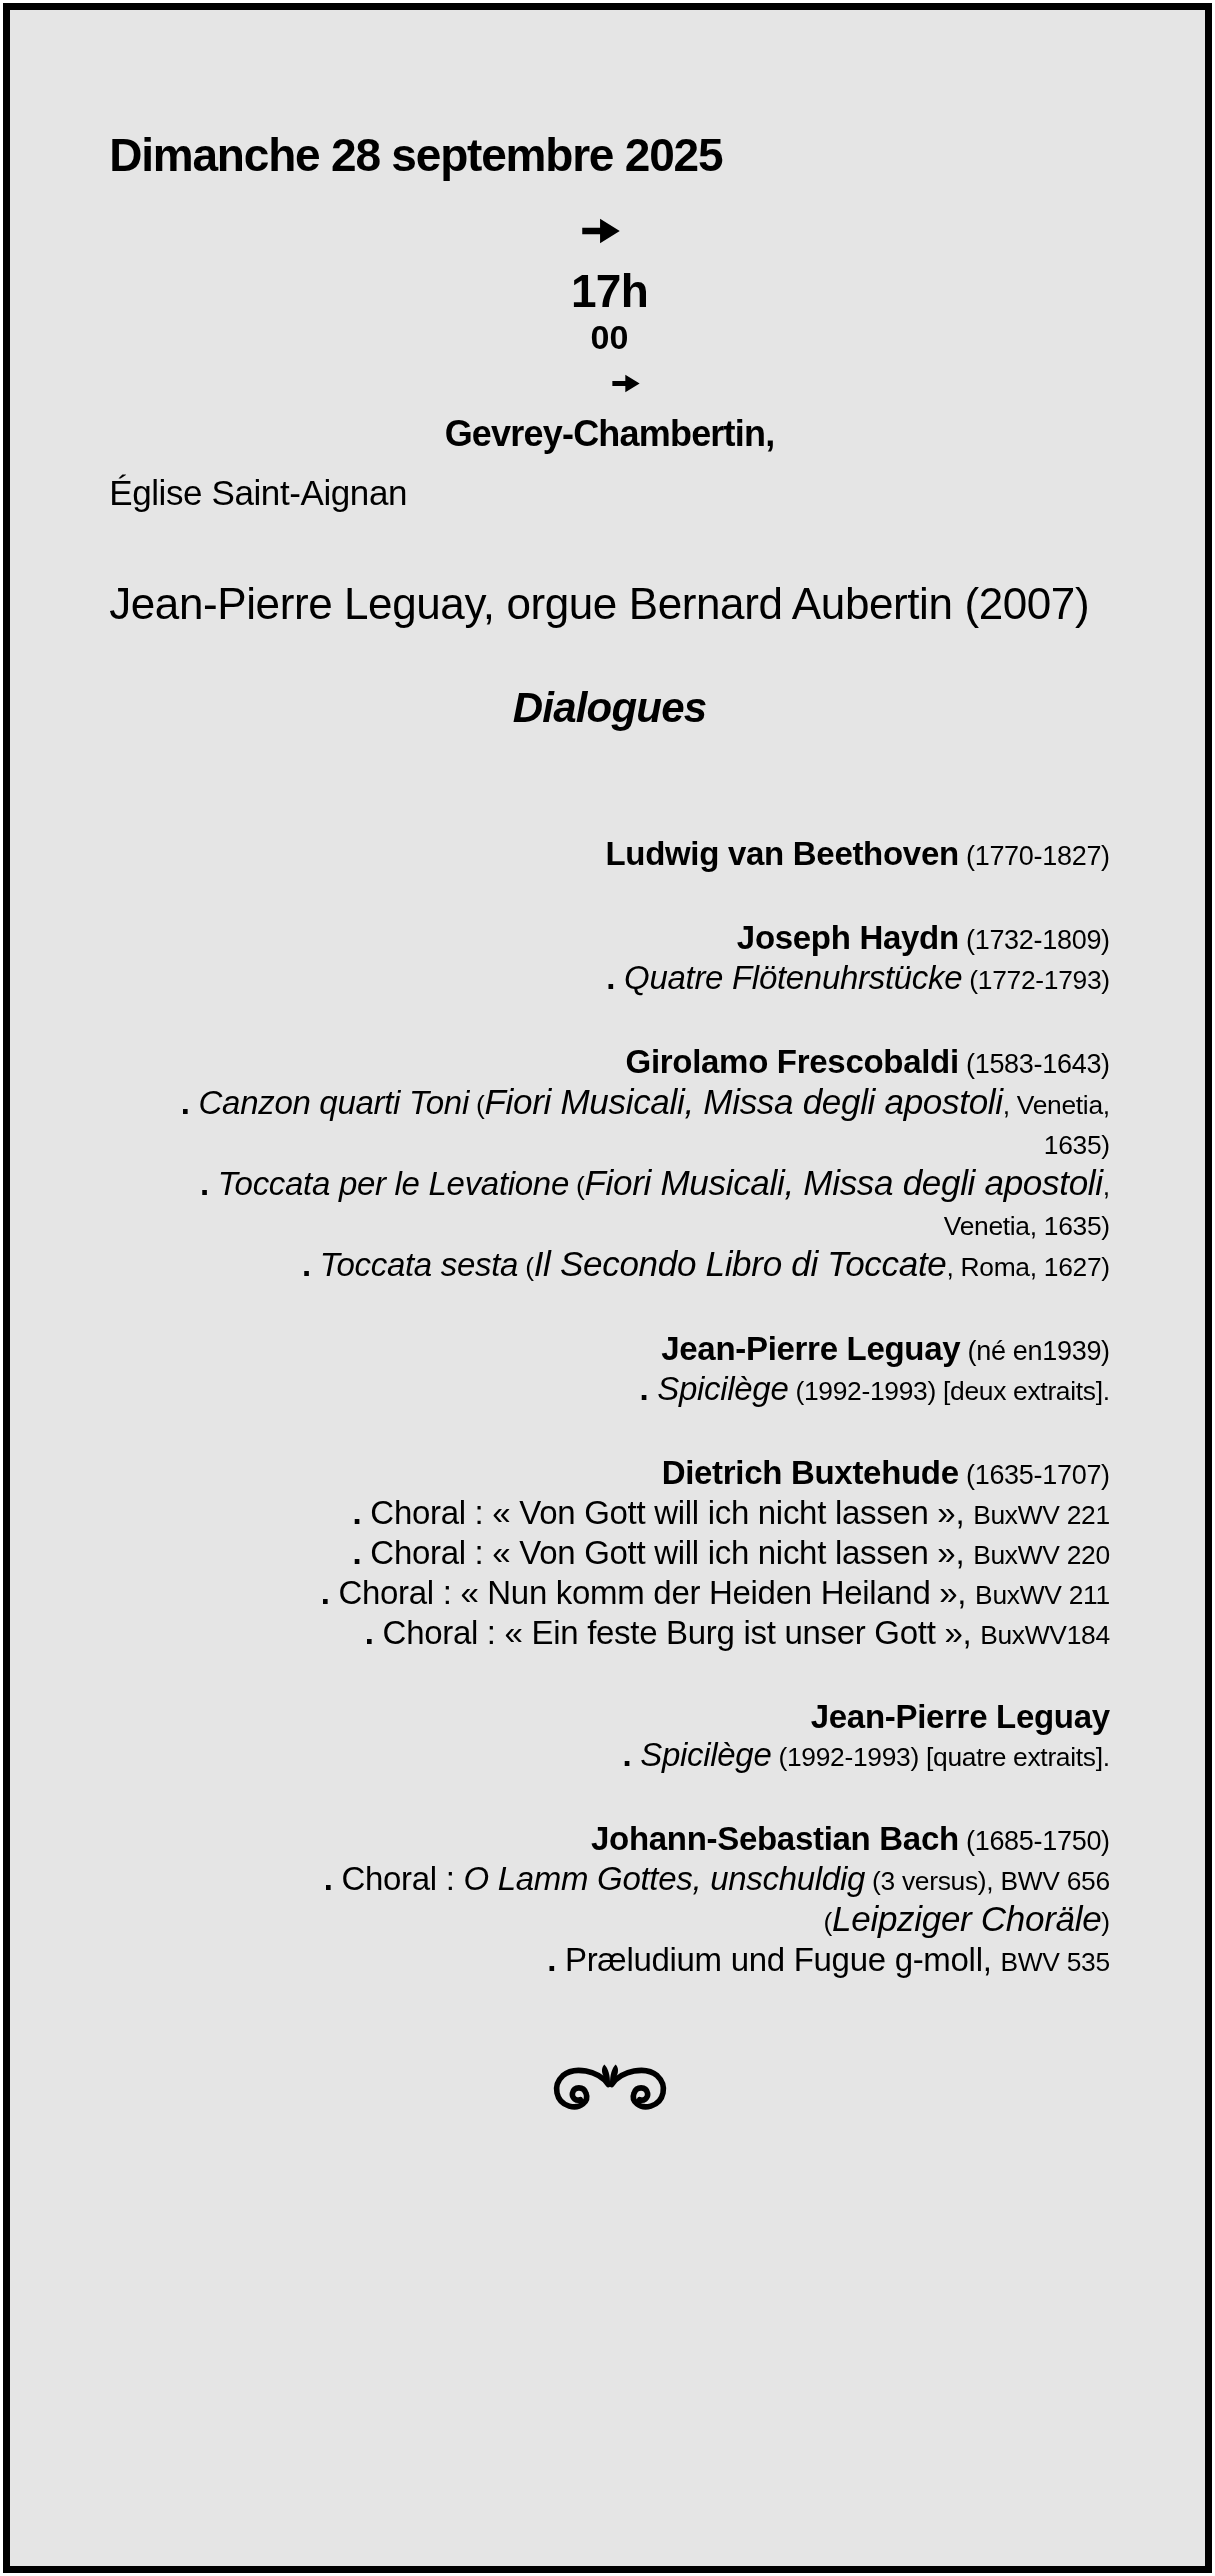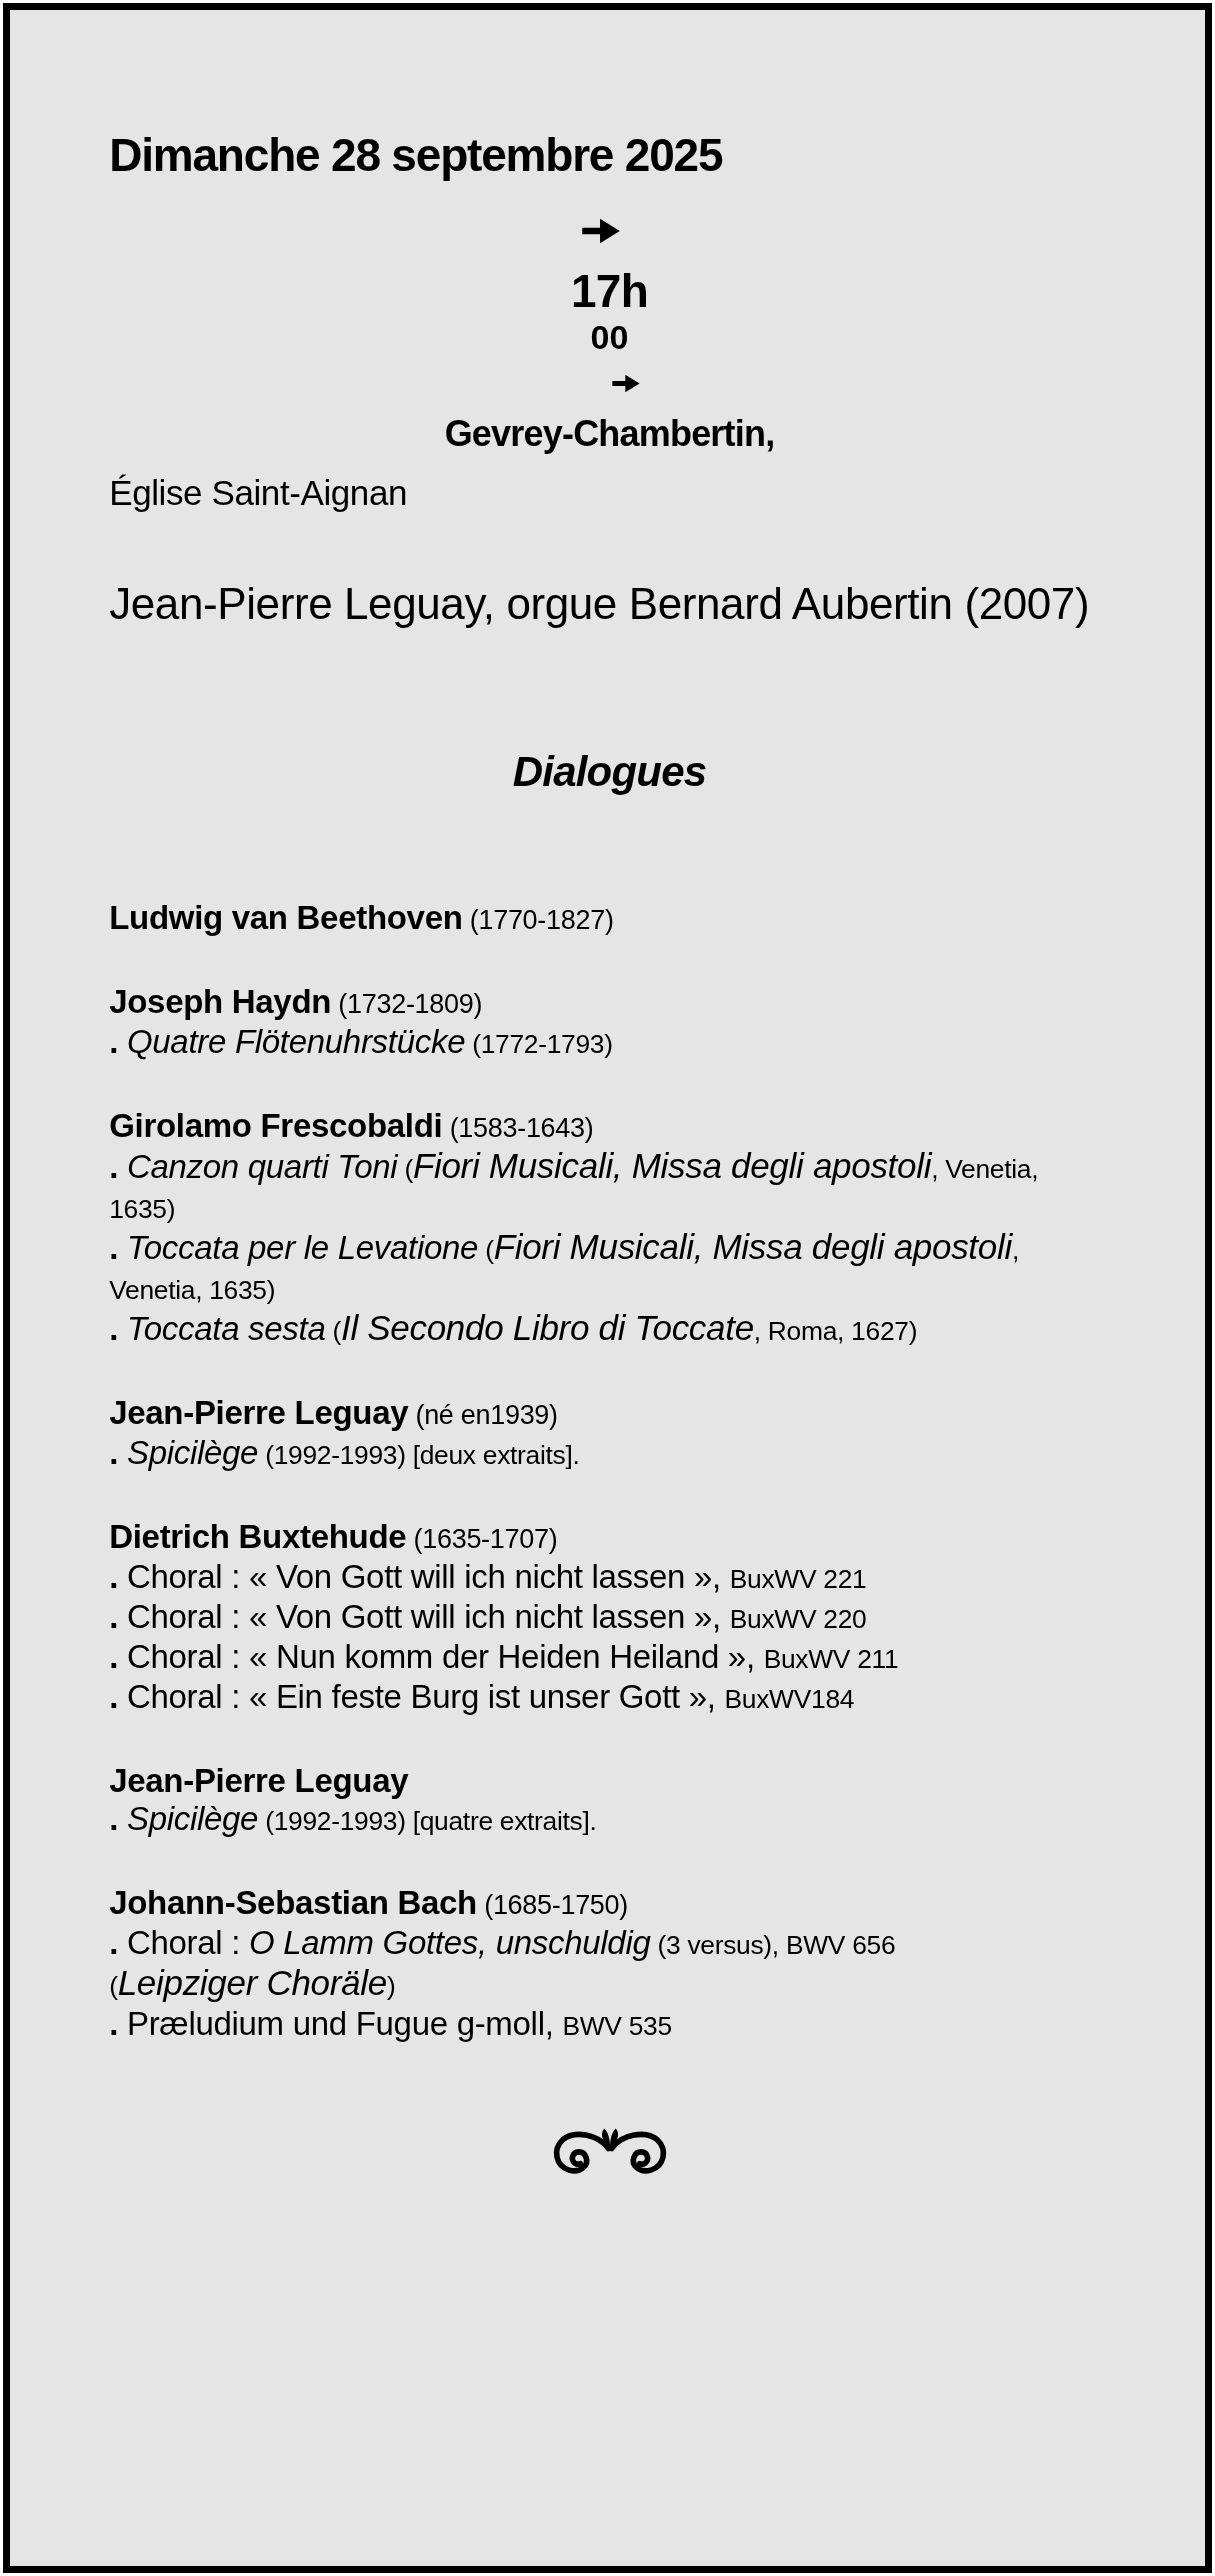--- a/index.html
+++ b/index.html
@@ -21,26 +21,26 @@
   .timeline{margin-top:19px;display:flex;align-items:center;white-space:pre;flex-direction:column;}
   .arrow-big{display:inline-block;margin-right:45px;}
   .time-big{font-size:46px;font-weight:700;letter-spacing:-0.8px;}
   .time-small{font-size:34px;font-weight:700;}
   .arrow-small{display:inline-block;margin:0 14.4px 0 17.6px;}
   .place{font-size:36px;font-weight:700;letter-spacing:-0.8px;}
   .venue{font-size:35px;margin-top:17.6px;letter-spacing:-0.4px;}
   .performer{font-size:44px;margin-top:66px;letter-spacing:-0.4px;}
   .program-title{
     font-size:42px;font-weight:700;font-style:italic;text-align:center;
-    margin:119px 0 0 0;line-height:1.15;letter-spacing:-0.8px;
+    margin:55px 0 0 0;line-height:1.15;letter-spacing:-0.8px;
   }
 
   
   .program{margin-top:103px;font-size:33px;line-height:38px;letter-spacing:-0.3px;}
-  .section{margin-bottom:44px;}
+  .section{margin-bottom:44px;text-align:right;}
   .composer-line,.work-line{white-space:pre-wrap;}
   .composer{font-weight:700;}
   .dates{font-size:27px;}
   .seg-dot{font-weight:700;}
   .seg-title{font-style:italic;}
   .seg-small{font-size:26.4px;}
   .seg-small-italic{font-size:35px;font-style:italic;}
 
   .ornament{ text-align:center;margin-top:82px; }
   .ornament svg{display:inline-block;}

